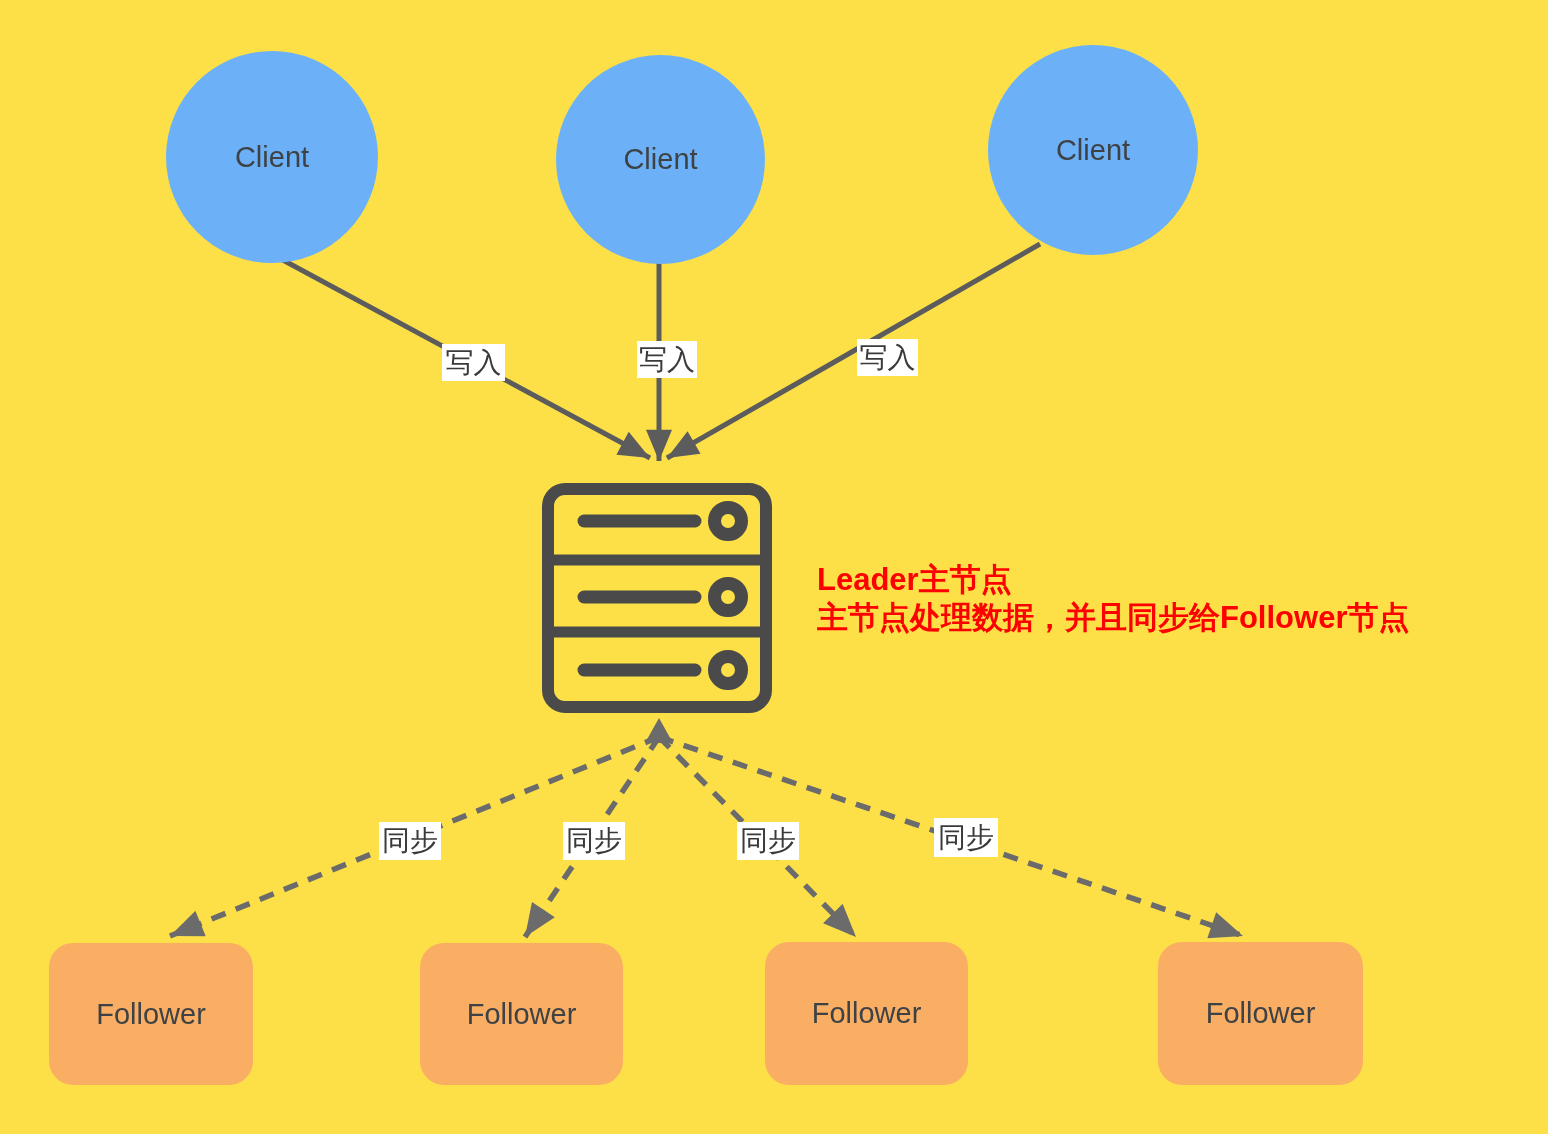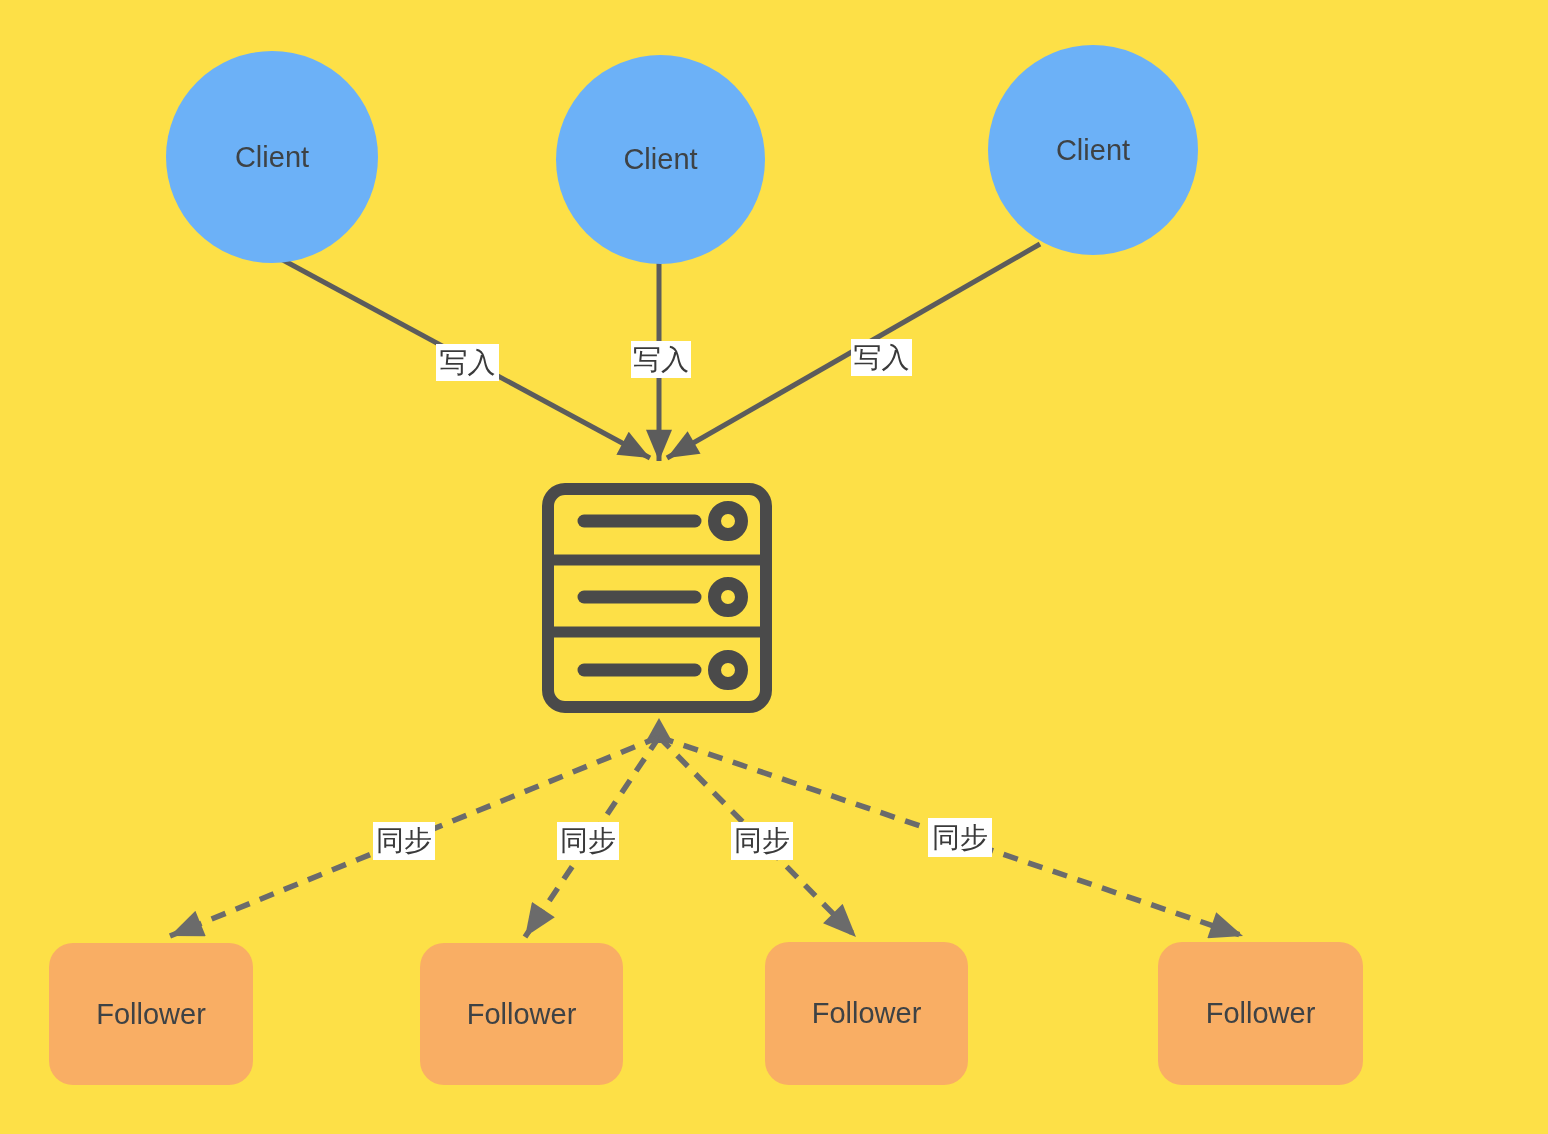--- a/index.html
+++ b/index.html
@@ -25,20 +25,21 @@
     background:#f9ae64;
     border-radius:24px;
   }
   .chip{
     position:absolute;
     background:#ffffff;
     color:#3a3a3a;
     font-size:28px;
     display:flex;align-items:center;justify-content:center;
     white-space:nowrap;
+    margin-left:6px;
   }
   .annotation{
     position:absolute;
     left:817px;top:561px;
     color:#ff0000;
     font-size:31px;
     font-weight:bold;
     line-height:38px;
     white-space:nowrap;
   }
@@ -89,20 +90,22 @@
   </div>
   <div class="node client" style="left:988px;top:45px;width:210px;height:210px;">
     <span>Client</span>
   </div>
 
   <div class="chip" style="left:436px;top:344px;width:63px;height:37px;">写入</div>
   <div class="chip" style="left:631px;top:341px;width:60px;height:37px;">写入</div>
   <div class="chip" style="left:851px;top:339px;width:61px;height:37px;">写入</div>
 
   <div class="annotation">
+    <div>Leader主节点</div>
+    <div>主节点处理数据，并且同步给Follower节点</div>
   </div>
 
   <div class="chip" style="left:373px;top:822px;width:62px;height:38px;">同步</div>
   <div class="chip" style="left:557px;top:822px;width:62px;height:38px;">同步</div>
   <div class="chip" style="left:731px;top:822px;width:62px;height:38px;">同步</div>
   <div class="chip" style="left:928px;top:818px;width:64px;height:39px;">同步</div>
 
   <div class="node follower" style="left:49px;top:943px;width:204px;height:142px;">
     <span>Follower</span>
   </div>

